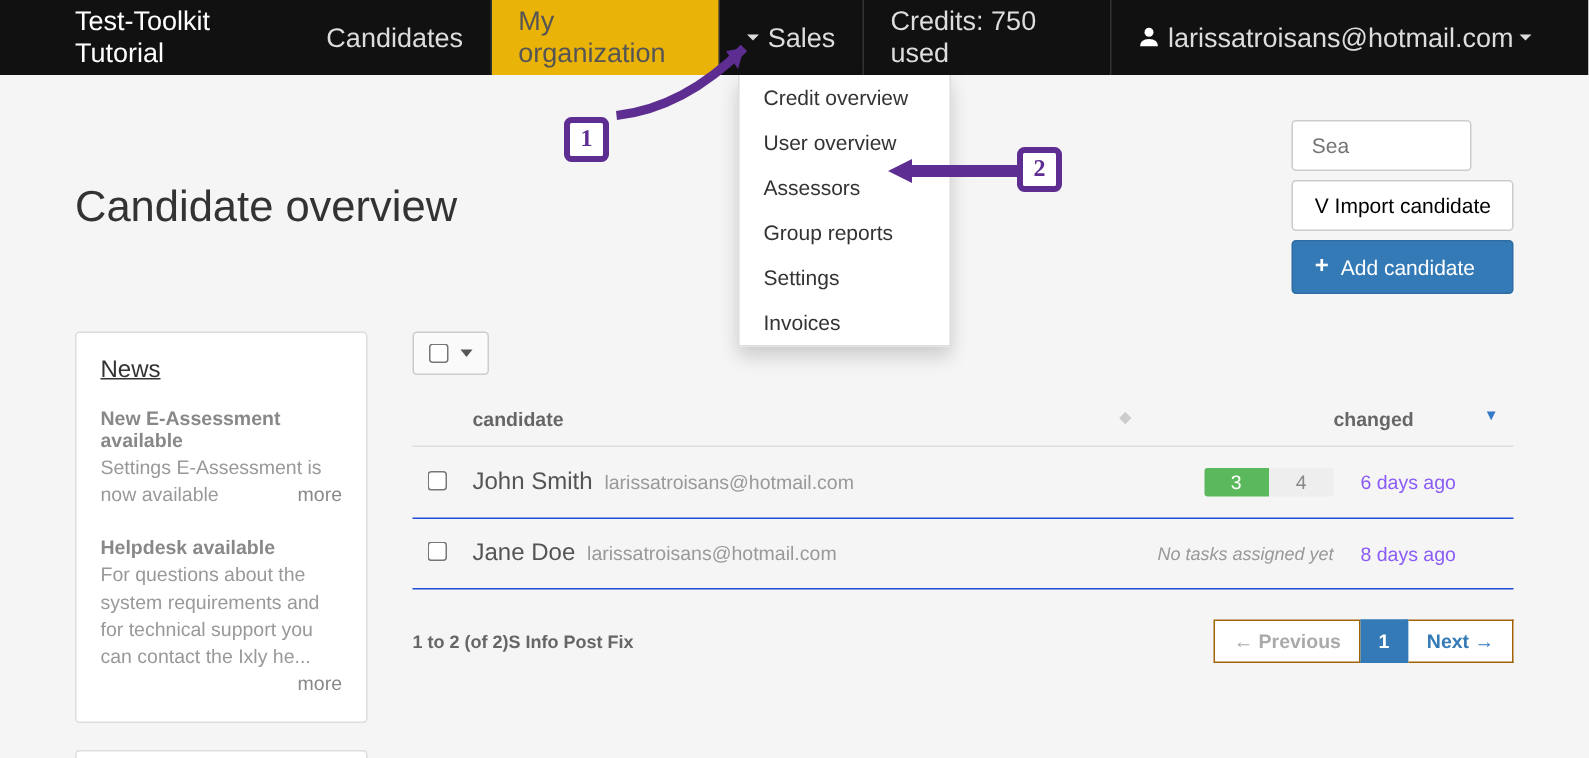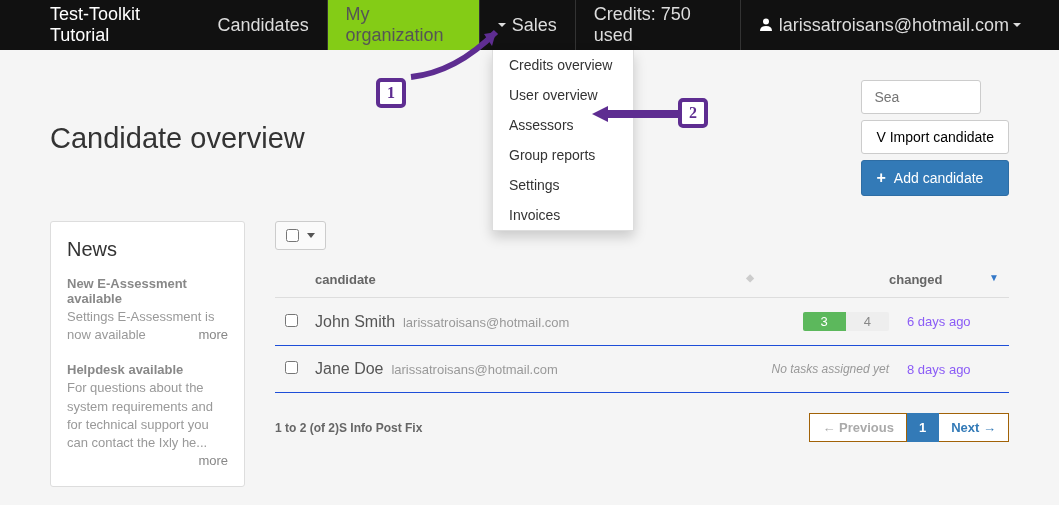--- a/index.html
+++ b/index.html
@@ -3,21 +3,21 @@
   <meta charset="utf-8">
   <style>
     * { margin: 0; padding: 0; box-sizing: border-box; }
     body { font-family: "Helvetica Neue", Helvetica, Arial, sans-serif; font-size: 14px; color: #333; background: #f5f5f5; }
     
     
     .navbar { background: #111; color: #fff; height: 50px; display: flex; align-items: center; padding: 16px 20px; position: relative; z-index: 100; }
     .navbar-brand { font-size: 18px; color: #fff; margin-right: auto; margin-left: 30px; }
     .navbar-items { display: flex; align-items: stretch; height: 50px; }
     .navbar-item { padding: 0 18px; display: flex; align-items: center; color: #ddd; cursor: pointer; font-size: 18px; position: relative; }
-    .navbar-item.active { background: #84cc16; color: #555; }
+    .navbar-item.active { background: #eab308; color: #555; }
     .navbar-sep { width: 1px; background: #333; }
     .user-icon { display: inline-block; margin-right: 6px; }
     .caret { display: inline-block; width: 0; height: 0; border-left: 4px solid transparent; border-right: 4px solid transparent; border-top: 4px solid currentColor; margin-left: 4px; vertical-align: middle; }
     .caret-left { margin-right: 6px; margin-left: 0; }
     
     
     .dropdown-menu { position: absolute; top: 50px; left: 492px; background: #fff; border: 1px solid #ddd; border-top: none; width: 142px; box-shadow: 0 6px 12px rgba(0,0,0,.175); z-index: 200; }
     .dropdown-item { padding: 7px 16px; color: #333; cursor: pointer; font-size: 14px; }
     
     
@@ -27,21 +27,21 @@
     .header-actions { display: flex; gap: 6px; flex-direction: column; }
     .search-input { border: 1px solid #ccc; padding: 8px 12px; width: 120px; font-size: 14px; border-radius: 3px; }
     .btn { padding: 8px 14px; border: 1px solid #ccc; background: #fff; font-size: 14px; border-radius: 3px; cursor: pointer; display: inline-flex; align-items: center; }
     .btn-primary { background: #337ab7; border-color: #2e6da4; color: #fff; }
     .plus-icon { font-size: 16px; margin-right: 8px; font-weight: bold; }
     
     
     .content-row { display: flex; gap: 30px; }
     .sidebar { width: 195px; flex-shrink: 0; }
     .panel { background: #fff; border: 1px solid #ddd; border-radius: 3px; padding: 16px; margin-bottom: 18px; }
-    .panel-title { font-size: 20px; color: #333; margin-bottom: 15px; font-weight: 400; }
+    .panel-title { font-size: 16px; color: #333; margin-bottom: 15px; font-weight: 400; text-decoration: underline; }
     .news-item { margin-bottom: 18px; }
     .news-heading { color: #888; font-weight: bold; font-size: 13px; margin-bottom: 2px; }
     .news-body { color: #999; font-size: 13px; line-height: 1.4; }
     .news-more { color: #888; float: right; cursor: pointer; }
     
     .main-area { flex: 1; }
     
     
     .bulk-action { display: inline-flex; align-items: center; border: 1px solid #ccc; padding: 7px 10px; border-radius: 3px; background: #fafafa; margin-bottom: 12px; }
     .bulk-checkbox { margin-right: 8px; }
@@ -106,21 +106,21 @@
             <path d="M1 14 Q1 9 7 9 Q13 9 13 14 Z"></path>
           </svg>
       </span>
       <span>larissatroisans@hotmail.com</span>
       <span class="caret"></span>
     </div>
   </div>
 </div>
 
 <div class="dropdown-menu">
-  <div class="dropdown-item">Credits overview</div>
+  <div class="dropdown-item">Credit overview</div>
   <div class="dropdown-item">User overview</div>
   <div class="dropdown-item">Assessors</div>
   <div class="dropdown-item">Group reports</div>
   <div class="dropdown-item">Settings</div>
   <div class="dropdown-item">Invoices</div>
 </div>
 
 <div class="callout callout-1">
   <div class="callout-box">1</div>
   <svg class="arrow-svg" style="left:30px; top:-56px; width:110px; height:60px;" viewBox="0 0 110 60">

